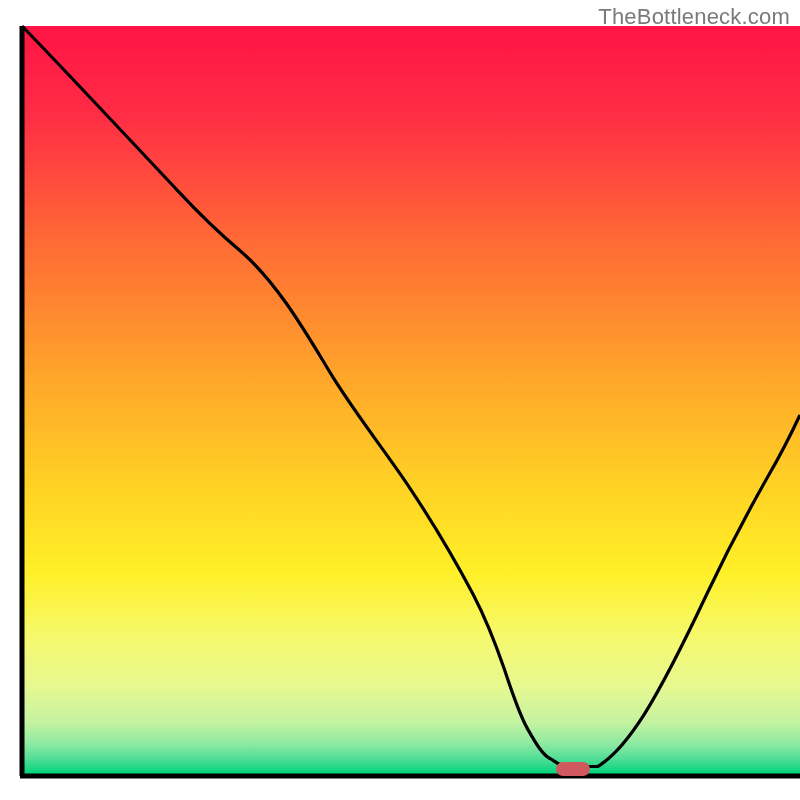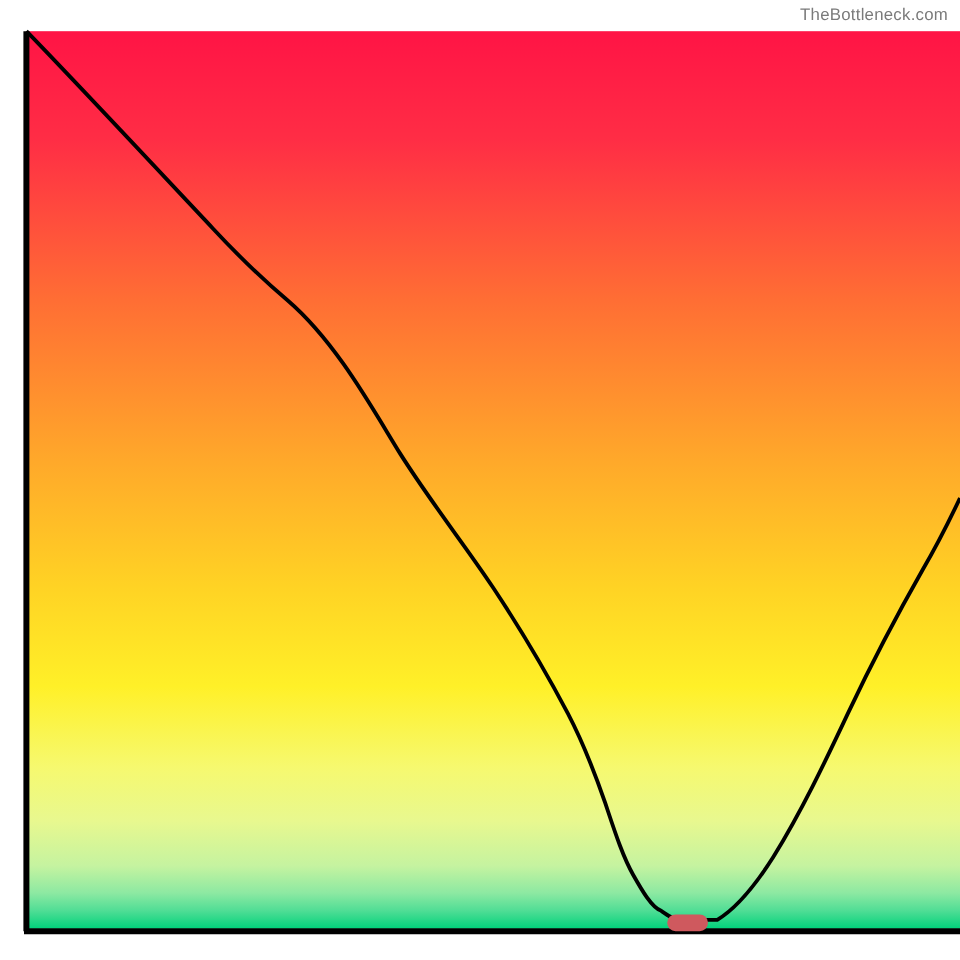--- a/index.html
+++ b/index.html
@@ -13,21 +13,21 @@
   .wrap {
     position: relative;
     width: 800px;
     height: 800px;
   }
   .watermark {
     position: absolute;
     top: 4px;
     right: 10px;
     color: #7a7a7a;
-    font-size: 14px;
+    font-size: 22px;
     font-weight: 500;
     letter-spacing: 0.2px;
     z-index: 5;
   }
   svg {
     position: absolute;
     left: 0;
     top: 0;
   }
 </style>

